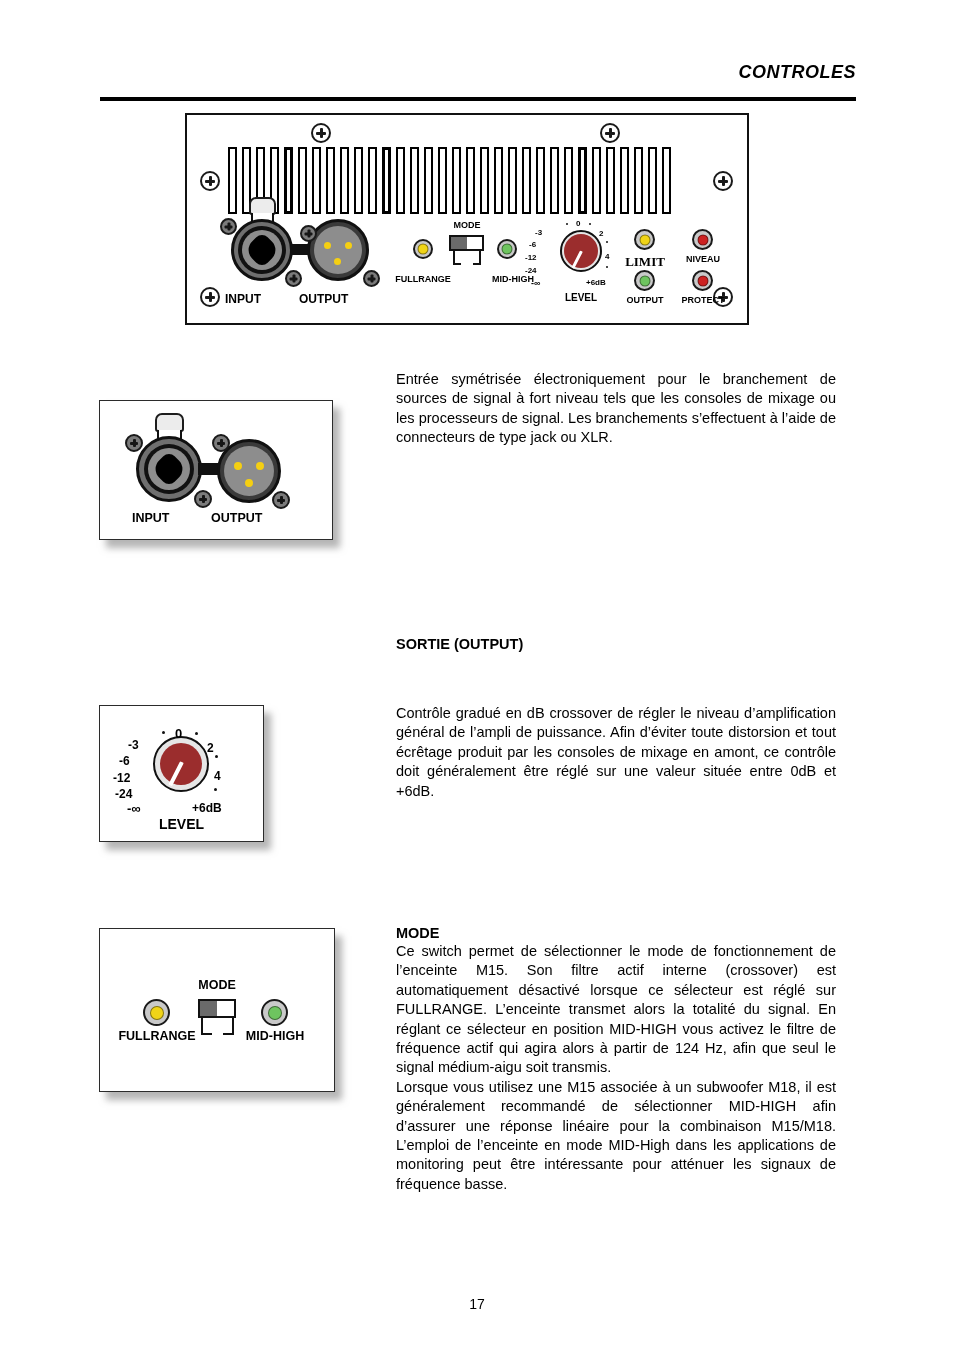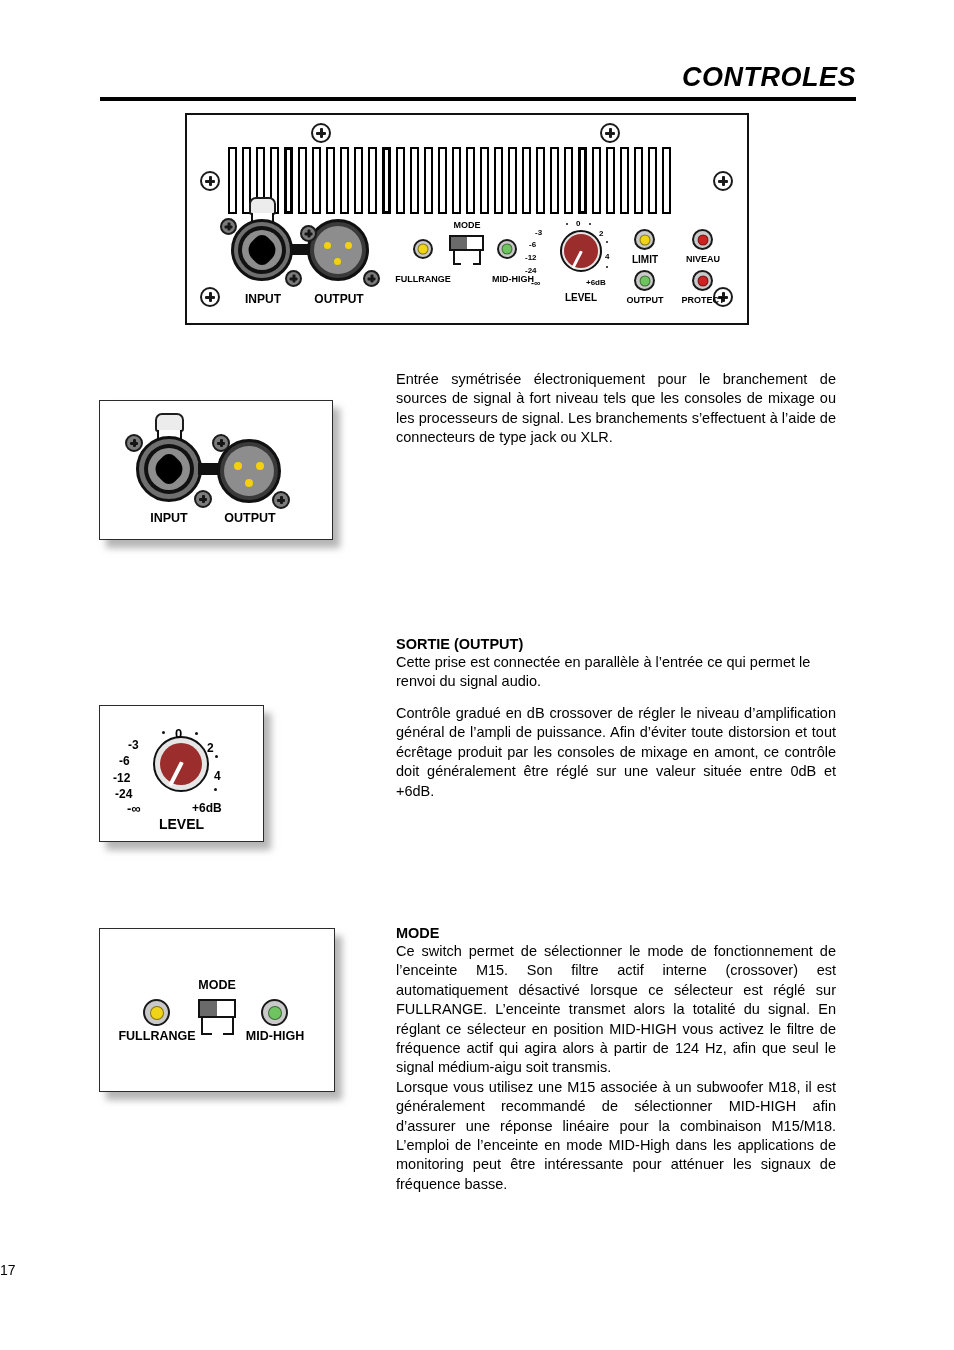--- a/index.html
+++ b/index.html
@@ -6,21 +6,21 @@
   body{
     width:954px;height:1350px;background:#ffffff;
     font-family:"Liberation Sans", sans-serif;
     color:#000;position:relative;overflow:hidden;
   }
   .page{position:absolute;inset:0;}
 
   
   .hdr-title{
     position:absolute;left:0;right:98px;top:62px;
-    text-align:right;font-size:27px;font-weight:bold;font-style:italic;
+    text-align:right;font-size:18px;font-weight:bold;font-style:italic;
     letter-spacing:.5px;
   }
   .hdr-rule{
     position:absolute;left:100px;right:98px;top:97px;
     height:4px;background:#000;
   }
 
   
   .fig{position:absolute;background:#fff;border:1px solid #2b2b2b;
        box-shadow:7px 8px 7px rgba(120,120,120,.55);}
@@ -55,21 +55,21 @@
   .combo-hole{position:absolute;background:#000;}
   .combo-tab{position:absolute;background:#ececec;border:2px solid #1d1d1d;border-radius:7px 7px 3px 3px;box-sizing:border-box;}
   .combo-tabstem{position:absolute;background:#fff;border-left:2px solid #111;border-right:2px solid #111;box-sizing:border-box;}
 
   .xlr-outer{position:absolute;border-radius:50%;background:#3a3a3a;border:3px solid #111;box-sizing:border-box;}
   .xlr-inner{position:absolute;border-radius:50%;background:#8d8d8d;}
   .pin{position:absolute;border-radius:50%;background:#f5cf12;}
 
   .bridge{position:absolute;background:#111;}
 
-  .conn-label{position:absolute;font-weight:bold;text-align:center;}
+  .conn-label{position:absolute;font-weight:bold;text-align:left;}
 
   
   .led{position:absolute;border-radius:50%;background:#c9c9c9;border:2px solid #1a1a1a;box-sizing:border-box;}
   .led b{position:absolute;left:50%;top:50%;transform:translate(-50%,-50%);
          display:block;border-radius:50%;border:1px solid rgba(0,0,0,.45);box-sizing:border-box;}
   .led-label{position:absolute;font-weight:bold;text-align:center;white-space:nowrap;}
 
   
   .sw{position:absolute;border:2px solid #111;background:#fff;box-sizing:border-box;display:flex;}
   .sw-half{flex:1;}
@@ -88,21 +88,21 @@
   .knob-dot{position:absolute;background:#111;border-radius:50%;}
   .knob-name{position:absolute;font-weight:bold;text-align:center;white-space:nowrap;}
 
   
   .col{position:absolute;left:396px;width:440px;}
   .h{font-size:14.5px;font-weight:bold;margin:0 0 1px 0;}
   .p{font-size:14.5px;line-height:19.4px;text-align:justify;margin:0;
      hyphens:none;}
   .p.b{font-weight:bold;}
 
-  .pg{position:absolute;left:0;right:0;top:1262px;text-align:left;font-size:14px;}
+  .pg{position:absolute;left:0;right:0;top:1296px;text-align:center;font-size:14px;}
 </style>
 </head>
 <body>
 
 <div class="page">
 
   <div class="hdr-title">CONTROLES</div>
   <div class="hdr-rule"></div>
 
   <div class="fig fig-main">
@@ -229,21 +229,21 @@
     <div class="knob-tick" style="left:399px;top:163px;font-size:8px;">+6dB</div>
     <div class="knob-dot" style="left:379px;top:108px;width:2px;height:2px;"></div>
     <div class="knob-dot" style="left:402px;top:108px;width:2px;height:2px;"></div>
     <div class="knob-dot" style="left:419px;top:126px;width:2px;height:2px;"></div>
     <div class="knob-dot" style="left:419px;top:151px;width:2px;height:2px;"></div>
     <div class="knob-name" style="left:368px;top:177px;width:52px;font-size:10px;">LEVEL</div>
 
     <div class="led" style="left:447px;top:114px;width:21px;height:21px;">
       <b style="width:11px;height:11px;background:#f0d417;"></b>
     </div>
-    <div class="led-label" style="left:432px;top:139px;width:52px;font-size:10px;">LIMIT</div>
+    <div class="led-label" style="left:432px;top:139px;width:52px;font-size:13px;font-family:Liberation Serif, serif;">LIMIT</div>
 
     <div class="led" style="left:505px;top:114px;width:21px;height:21px;">
       <b style="width:11px;height:11px;background:#cc2222;"></b>
     </div>
     <div class="led-label" style="left:487px;top:139px;width:58px;font-size:9px;">NIVEAU</div>
 
     <div class="led" style="left:447px;top:155px;width:21px;height:21px;">
       <b style="width:11px;height:11px;background:#6ec45f;"></b>
     </div>
     <div class="led-label" style="left:431px;top:180px;width:54px;font-size:9px;">OUTPUT</div>
@@ -333,21 +333,20 @@
     <div class="led-label" style="left:133px;top:100px;width:84px;font-size:12.5px;">MID-HIGH</div>
   </div>
 
   <div class="col" style="top:370px;">
     <p class="p">Entrée symétrisée électroniquement pour le branchement de sources de signal à fort niveau tels que les consoles de mixage ou les processeurs de signal. Les branchements s’effectuent à l’aide de connecteurs de type jack ou XLR.</p>
   </div>
 
 
   <div class="col" style="top:636px;">
     <p class="h">SORTIE (OUTPUT)</p>
-    <p class="p" style="text-align:left;">Cette prise est connectée en parallèle à l’entrée ce qui permet le renvoi du signal audio.</p>
   </div>
 
   <div class="col" style="top:704px;">
     <p class="p">Contrôle gradué en dB crossover de régler le niveau d’amplification général de l’ampli de puissance. Afin d’éviter toute distorsion et tout écrêtage produit par les consoles de mixage en amont, ce contrôle doit généralement être réglé sur une valeur située entre 0dB et +6dB.</p>
   </div>
 
   <div class="col" style="top:925px;">
     <p class="h">MODE</p>
     <p class="p">Ce switch permet de sélectionner le mode de fonctionnement de l’enceinte M15. Son filtre actif interne (crossover) est automatiquement désactivé lorsque ce sélecteur est réglé sur FULLRANGE. L’enceinte transmet alors la totalité du signal. En réglant ce sélecteur en position MID-HIGH vous activez le filtre de fréquence actif qui agira alors à partir de 124 Hz, afin que seul le signal médium-aigu soit transmis.</p>
     <p class="p">Lorsque vous utilisez une M15 associée à un subwoofer M18, il est généralement recommandé de sélectionner MID-HIGH afin d’assurer une réponse linéaire pour la combinaison M15/M18. L’emploi de l’enceinte en mode MID-High dans les applications de monitoring peut être intéressante pour atténuer les signaux de fréquence basse.</p>

